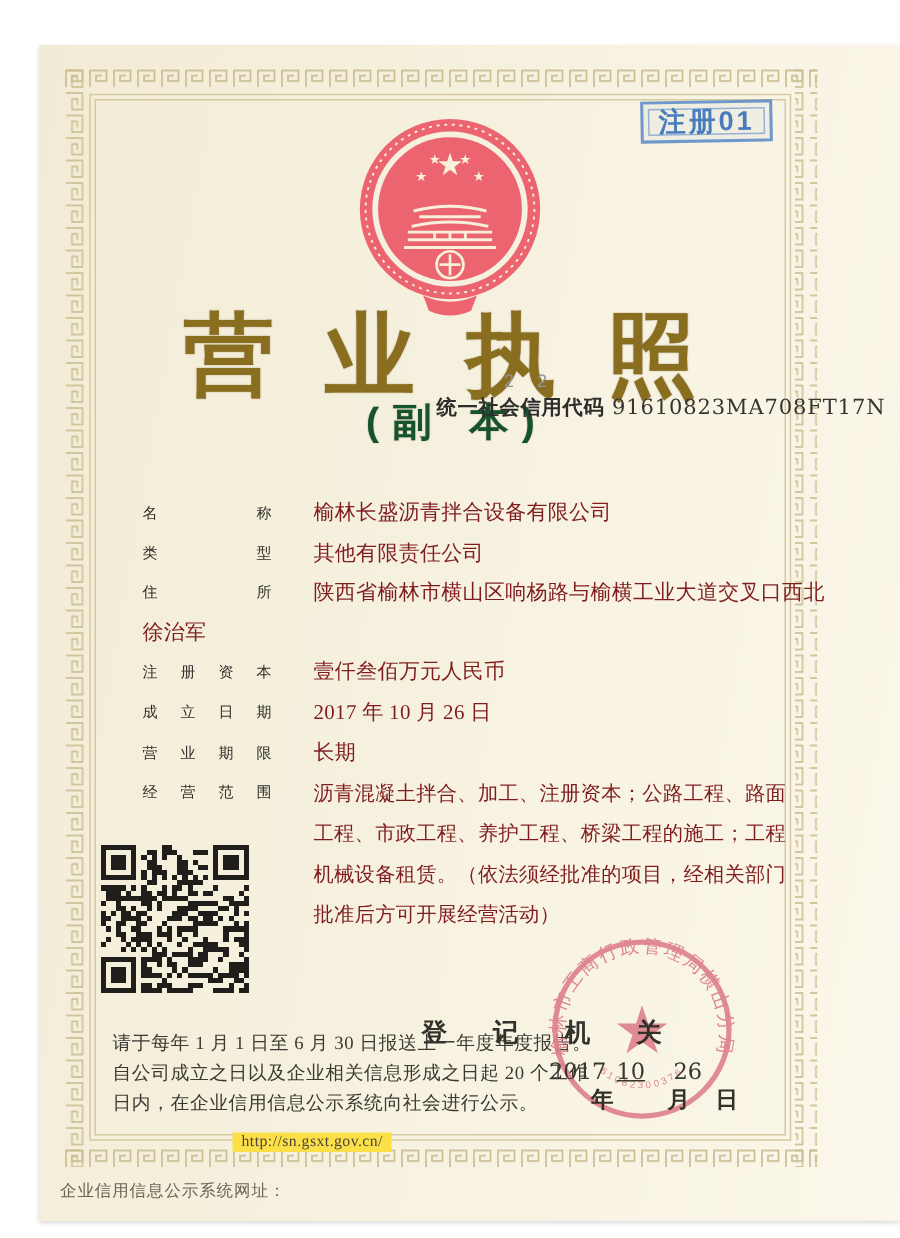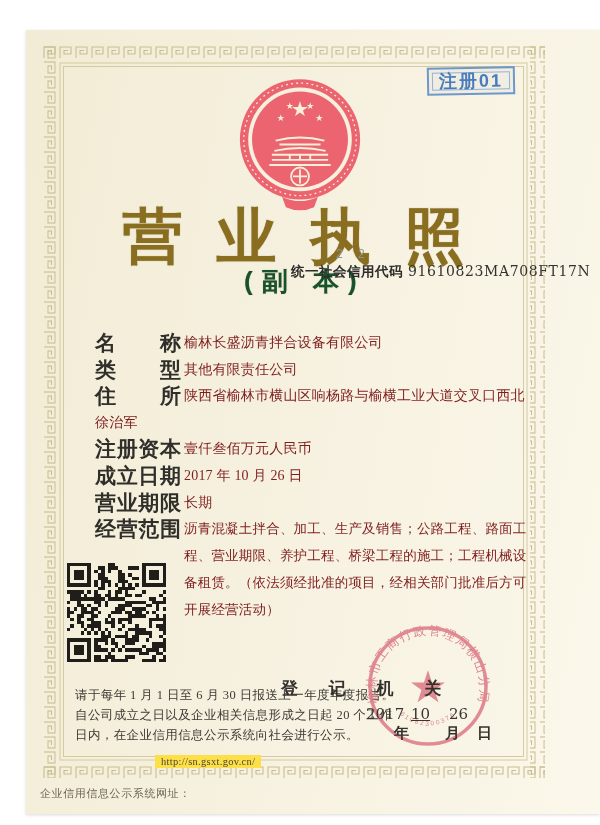--- a/index.html
+++ b/index.html
@@ -24,21 +24,21 @@
   #credit-line .val{font-size:14px;font-family:"DejaVu Serif",serif;color:#35332e;letter-spacing:0.6px;}
   
   #reg-stamp{left:427px;top:67px;width:84px;height:24px;border:2px solid rgba(77,130,196,0.8);
              outline:1px solid rgba(77,130,196,0.55);outline-offset:-6px;
              display:flex;align-items:center;justify-content:center;
              color:rgba(58,114,184,0.92);font-size:18px;font-weight:bold;letter-spacing:2px;
              transform:rotate(-1deg);z-index:2;background:rgba(120,160,215,0.06);}
   
   #fields{left:95px;top:330px;width:438px;z-index:2;}
   .frow{display:flex;align-items:flex-start;}
-  .flabel{width:86px;min-width:86px;margin-right:3px;font-size:21px;font-weight:bold;
+  .flabel{width:86px;min-width:86px;margin-right:28px;font-size:10px;font-weight:normal;
           color:#2f2e2a;line-height:26.6px;text-align:justify;text-align-last:justify;}
   .fvalue{flex:1;font-family:"Liberation Serif",serif;font-size:14px;color:#7f1d1d;
           line-height:26.6px;white-space:nowrap;letter-spacing:0.2px;}
   .frow:last-child .fvalue{white-space:normal;font-size:13.5px;line-height:26.8px;}
   
   #qr{left:67px;top:563px;width:99px;height:99px;z-index:2;}
   
   .notice-line{left:75px;font-size:12.5px;font-family:"Liberation Serif",serif;
                color:#3b3933;letter-spacing:0.4px;z-index:2;white-space:nowrap;}
   #reg-authority{left:281px;top:677px;font-size:17px;font-weight:bold;color:#32312c;
@@ -144,21 +144,21 @@
       <div class="fvalue">2017 年 10 月 26 日</div>
     </div>
 
     <div class="frow">
       <div class="flabel">营业期限</div>
       <div class="fvalue">长期</div>
     </div>
 
     <div class="frow">
       <div class="flabel">经营范围</div>
-      <div class="fvalue">沥青混凝土拌合、加工、生产及销售；公路工程、路面工程、营业期限、养护工程、桥梁工程的施工；工程机械设备租赁。（依法须经批准的项目，经相关部门批准后方可开展经营活动）</div>
+      <div class="fvalue">沥青混凝土拌合、加工、注册资本；公路工程、路面工程、市政工程、养护工程、桥梁工程的施工；工程机械设备租赁。（依法须经批准的项目，经相关部门批准后方可开展经营活动）</div>
     </div>
   </div>
 
   <div id="qr" class="abs">
     <svg width="99" height="99" viewBox="0 0 29 29" shape-rendering="crispEdges">
         <rect x="0" y="0" width="1" height="1" fill="#201e1a"></rect>
         <rect x="1" y="0" width="1" height="1" fill="#201e1a"></rect>
         <rect x="2" y="0" width="1" height="1" fill="#201e1a"></rect>
         <rect x="3" y="0" width="1" height="1" fill="#201e1a"></rect>
         <rect x="4" y="0" width="1" height="1" fill="#201e1a"></rect>

